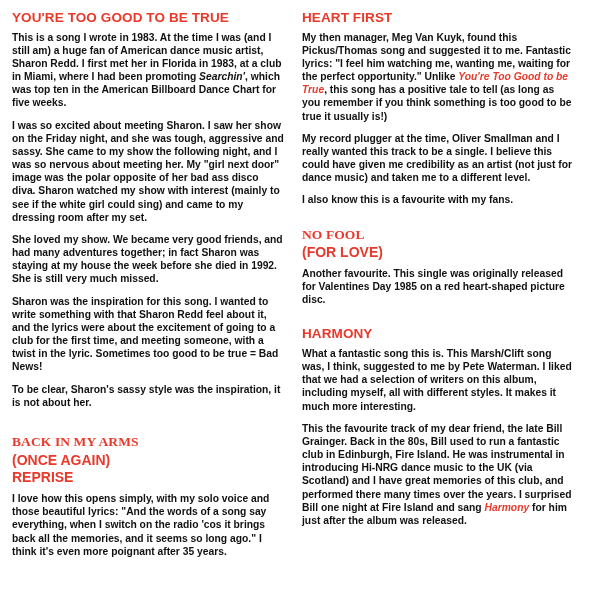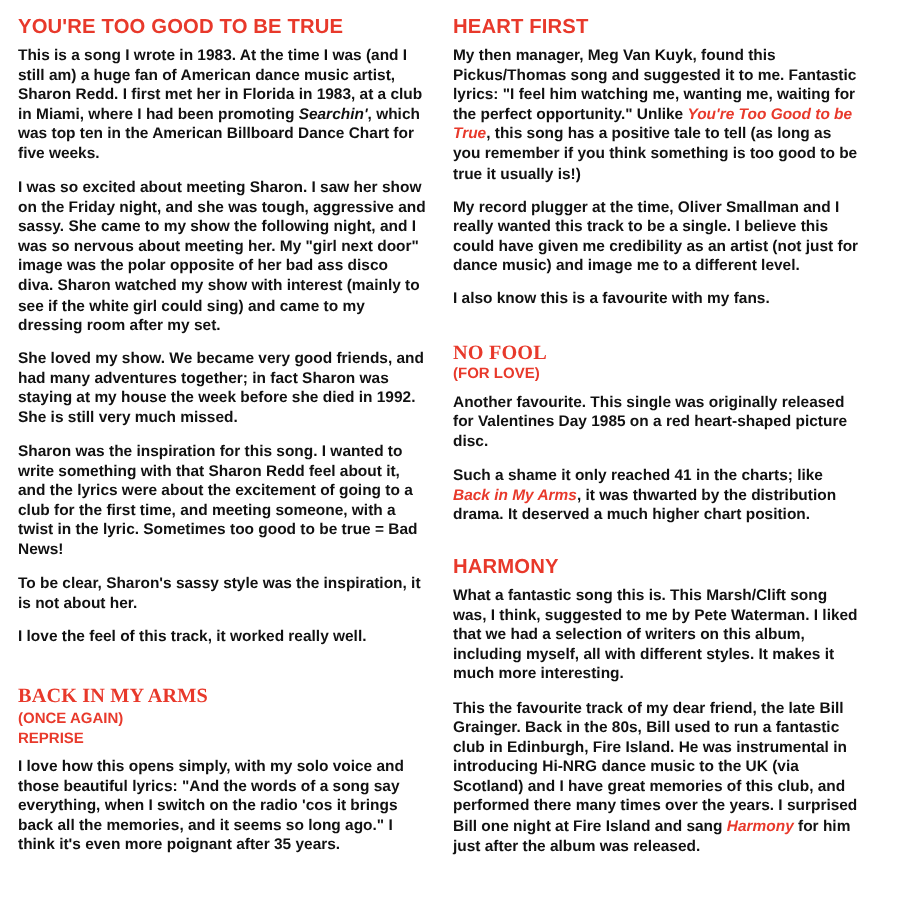--- a/index.html
+++ b/index.html
@@ -35,21 +35,21 @@
     margin: 0 0 5px 0;
     line-height: 1.15;
     text-transform: uppercase;
   }
   h2.section-title.tight {
     margin-bottom: 2px;
     font-family: Liberation Serif, serif;
   }
   .subtitle {
     color: #e8392b;
-    font-size: 10px;
+    font-size: 14px;
     font-weight: 700;
     margin: 0 0 1px 0;
     line-height: 1.2;
     text-transform: uppercase;
   }
   .subtitle.last {
     margin-bottom: 6px;
   }
   p.body {
     font-size: 10.3px;
@@ -90,51 +90,49 @@
     <p class="body">This is a song I wrote in 1983. At the time I was (and I still am) a huge fan of American dance music artist, Sharon Redd. I first met her in Florida in 1983, at a club in Miami, where I had been promoting <em class="title-italic">Searchin'</em>, which was top ten in the American Billboard Dance Chart for five weeks.</p>
 
     <p class="body">I was so excited about meeting Sharon. I saw her show on the Friday night, and she was tough, aggressive and sassy. She came to my show the following night, and I was so nervous about meeting her. My "girl next door" image was the polar opposite of her bad ass disco diva. Sharon watched my show with interest (mainly to see if the white girl could sing) and came to my dressing room after my set.</p>
 
     <p class="body">She loved my show. We became very good friends, and had many adventures together; in fact Sharon was staying at my house the week before she died in 1992. She is still very much missed.</p>
 
     <p class="body">Sharon was the inspiration for this song. I wanted to write something with that Sharon Redd feel about it, and the lyrics were about the excitement of going to a club for the first time, and meeting someone, with a twist in the lyric. Sometimes too good to be true = Bad News!</p>
 
     <p class="body">To be clear, Sharon's sassy style was the inspiration, it is not about her.</p>
 
-    <p class="body">I love the feel of this track, it worked really well.</p>
 
     <div class="spacer-lg"></div>
 
     <h2 class="section-title tight">BACK IN MY ARMS</h2>
     <div class="subtitle">(ONCE AGAIN)</div>
     <div class="subtitle last">REPRISE</div>
 
     <p class="body">I love how this opens simply, with my solo voice and those beautiful lyrics: "And the words of a song say everything, when I switch on the radio 'cos it brings back all the memories, and it seems so long ago." I think it's even more poignant after 35 years.</p>
 
   </div>
 
   <div class="col">
 
     <h2 class="section-title">HEART FIRST</h2>
 
 
     <p class="body">My then manager, Meg Van Kuyk, found this Pickus/Thomas song and suggested it to me. Fantastic lyrics: "I feel him watching me, wanting me, waiting for the perfect opportunity." Unlike <em class="red">You're Too Good to be True</em>, this song has a positive tale to tell (as long as you remember if you think something is too good to be true it usually is!)</p>
 
-    <p class="body">My record plugger at the time, Oliver Smallman and I really wanted this track to be a single. I believe this could have given me credibility as an artist (not just for dance music) and image me to a different level.</p>
+    <p class="body">My record plugger at the time, Oliver Smallman and I really wanted this track to be a single. I believe this could have given me credibility as an artist (not just for dance music) and taken me to a different level.</p>
 
     <p class="body">I also know this is a favourite with my fans.</p>
 
     <div class="spacer-md"></div>
 
     <h2 class="section-title tight">NO FOOL</h2>
     <div class="subtitle last">(FOR LOVE)</div>
 
     <p class="body">Another favourite. This single was originally released for Valentines Day 1985 on a red heart-shaped picture disc.</p>
 
-    <p class="body">Such a shame it only reached 41 in the charts; like <em class="red">Back in My Arms</em>, it was thwarted by the distribution drama. It deserved a much higher chart position.</p>
 
     <div class="spacer-md"></div>
 
     <h2 class="section-title">HARMONY</h2>
 
     <p class="body">What a fantastic song this is. This Marsh/Clift song was, I think, suggested to me by Pete Waterman. I liked that we had a selection of writers on this album, including myself, all with different styles. It makes it much more interesting.</p>
 
     <p class="body">This the favourite track of my dear friend, the late Bill Grainger. Back in the 80s, Bill used to run a fantastic club in Edinburgh, Fire Island. He was instrumental in introducing Hi-NRG dance music to the UK (via Scotland) and I have great memories of this club, and performed there many times over the years. I surprised Bill one night at Fire Island and sang <em class="red">Harmony</em> for him just after the album was released.</p>
 
   </div>

